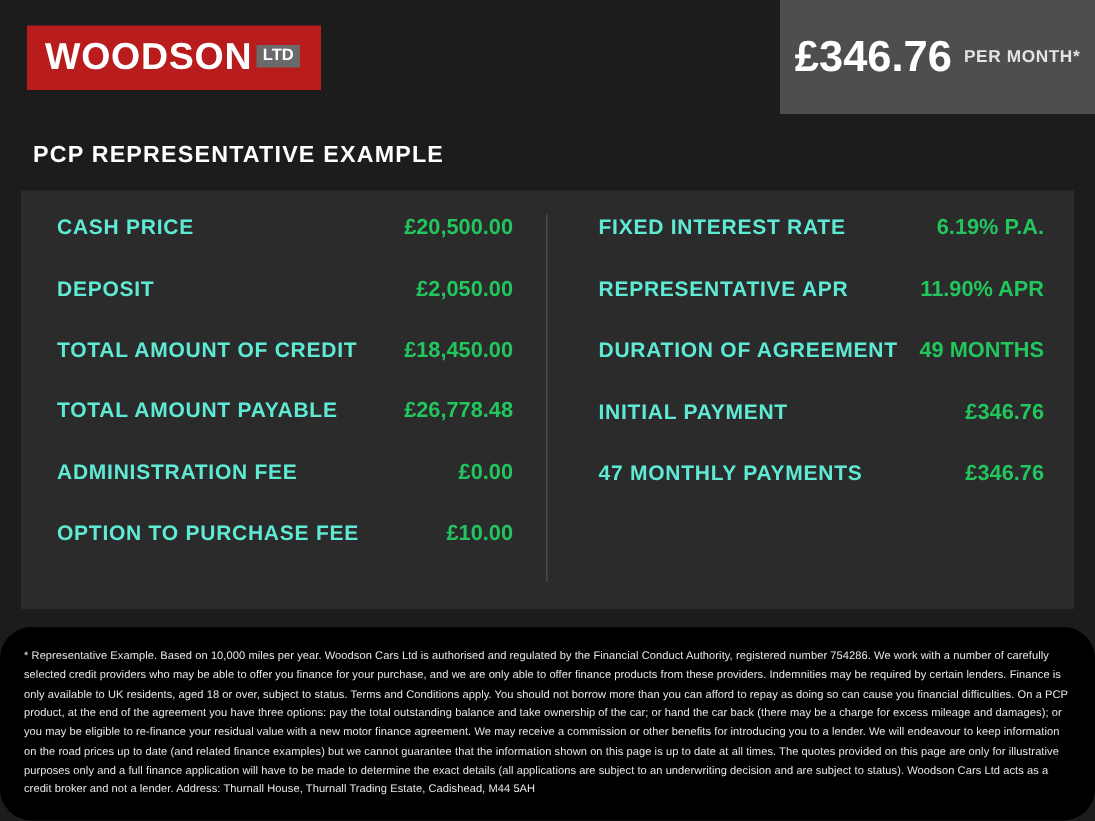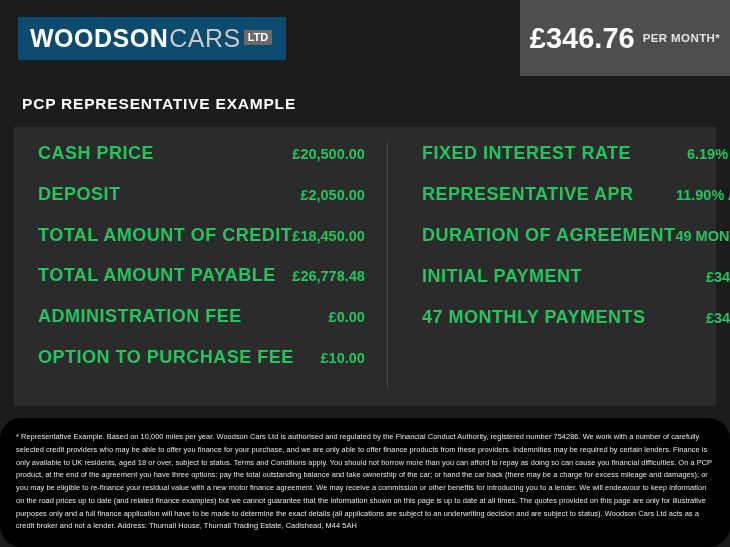--- a/index.html
+++ b/index.html
@@ -29,21 +29,21 @@
     background: #1c1c1c;
   }
   .logo-wrap {
     flex: 0 0 520px;
     display: flex;
     align-items: center;
     padding-left: 18px;
     box-sizing: border-box;
   }
   .logo-box {
-    background: #0c4a6e;
+    background: #b91c1c;
     padding: 9px 14px 9px 12px;
     display: flex;
     align-items: baseline;
     line-height: 1;
   }
   .logo-woodson {
     font-size: 25px;
     font-weight: bold;
     letter-spacing: 0.5px;
     color: #ffffff;
@@ -122,24 +122,24 @@
   }
   .row {
     display: flex;
     align-items: baseline;
     justify-content: space-between;
     height: 41px;
     padding: 0 8px 0 12px;
     box-sizing: border-box;
   }
   .row-label {
-    font-size: 18px;
+    font-size: 14px;
     font-weight: bold;
     letter-spacing: 0.5px;
-    color: #22c55e;
+    color: #5eead4;
     white-space: nowrap;
     text-align: right;
   }
   .row-value {
     font-size: 14.5px;
     font-weight: bold;
     color: #22c55e;
     white-space: nowrap;
   }
 
@@ -165,21 +165,20 @@
 </style>
 </head>
 <body>
 
 <div class="page">
 
   <div class="header">
     <div class="logo-wrap">
       <div class="logo-box">
         <span class="logo-woodson">WOODSON</span>
-        <span class="logo-cars">CARS</span>
         <span class="logo-ltd">LTD</span>
       </div>
     </div>
     <div class="price-wrap">
       <span class="price-value">£346.76</span>
       <span class="price-unit">PER MONTH*</span>
     </div>
   </div>
 
   <div class="title-bar">

